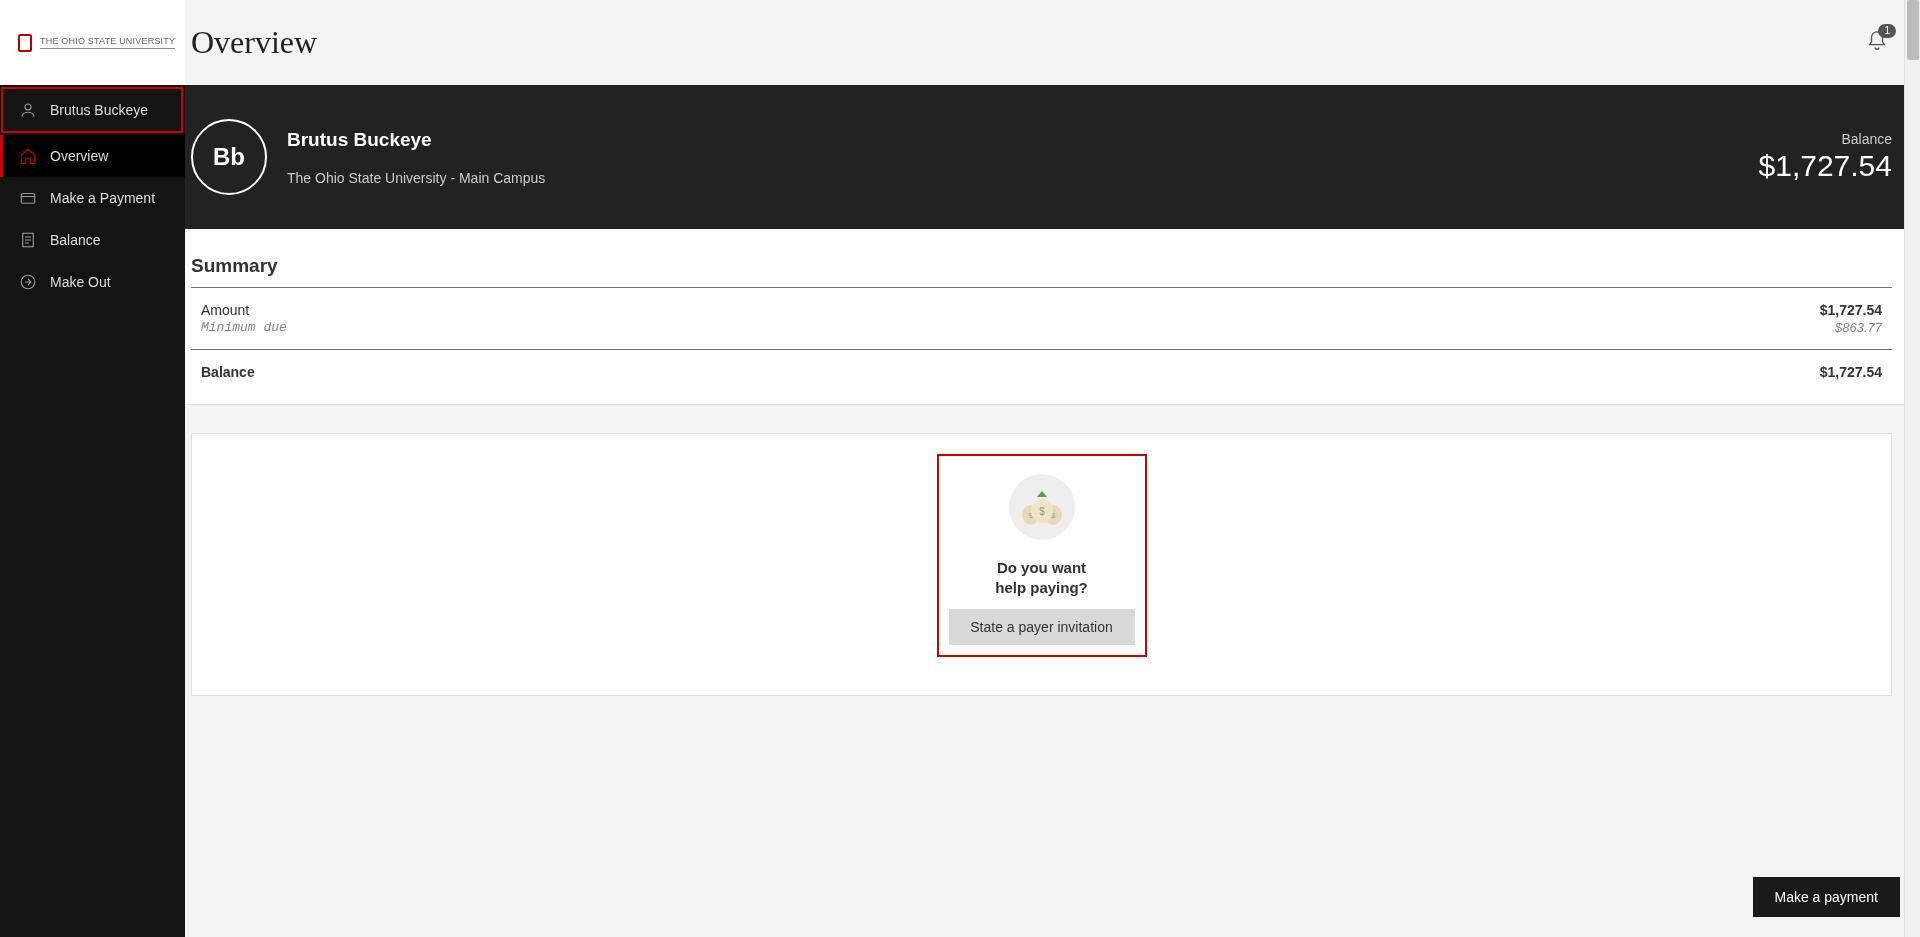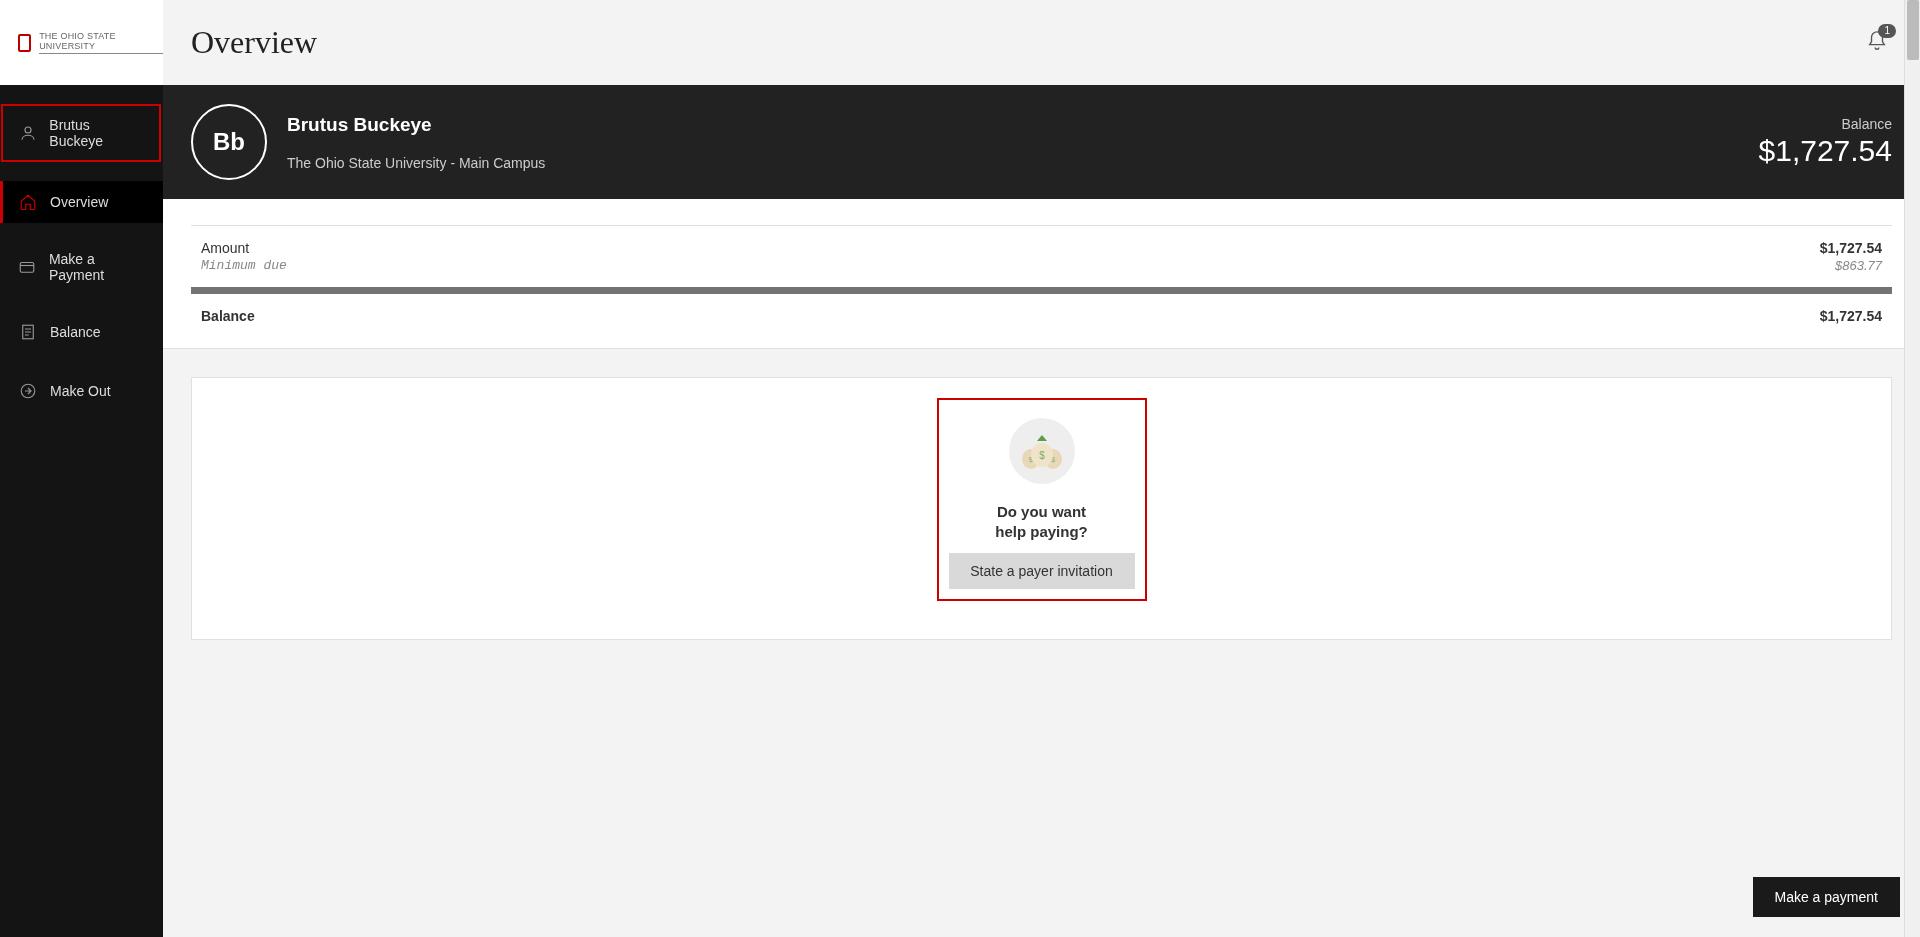--- a/index.html
+++ b/index.html
@@ -10,27 +10,26 @@
   width: 1920px;
   height: 937px;
   overflow: hidden;
   position: relative;
 }
 
 
 .sidebar {
   position: fixed;
   left: 0; top: 0;
-  width: 163px;
+  width: 185px;
   height: 100%;
   background: #141414;
   color: #ddd;
   display: flex;
   flex-direction: column;
-  gap: 17px;
 }
 .logo-area {
   background: #fff;
   height: 85px;
   display: flex;
   align-items: center;
   padding-left: 18px;
   gap: 8px;
 }
 .logo-mark {
@@ -101,21 +100,21 @@
   padding: 1px 6px;
   line-height: 1.2;
 }
 
 
 .profile-strip {
   background: #222;
   color: #fff;
   display: flex;
   align-items: center;
-  padding: 19px 28px;
+  padding: 34px 28px;
   gap: 20px;
 }
 .avatar-circle {
   width: 76px; height: 76px;
   border-radius: 50%;
   border: 2px solid #fff;
   background: #222;
   display: flex;
   align-items: center;
   justify-content: center;
@@ -129,21 +128,21 @@
 .balance-label { font-size: 14px; color: #ccc; }
 .balance-amount { font-size: 30px; font-weight: 400; margin-top: 2px; }
 
 
 .content { background: #fff; padding: 26px 28px 10px; border-bottom: 1px solid #e0e0e0; }
 .section-title { font-size: 19px; font-weight: 600; color: #333; margin-bottom: 10px; }
 .summary-row {
   display: flex;
   justify-content: space-between;
   padding: 14px 10px;
-  border-top: 7px solid #737373;
+  border-top: 1px solid #737373;
 }
 .summary-row:first-of-type { border-top: 1px solid #e0e0e0; }
 .summary-left { display: flex; flex-direction: column; gap: 2px; }
 .summary-label { font-size: 14px; color: #333; }
 .summary-sub { font-size: 13px; color: #888; font-style: italic; font-family: Liberation Mono, monospace; }
 .summary-right { text-align: right; }
 .summary-value { font-size: 14px; font-weight: 600; color: #333; }
 .summary-sub-value { font-size: 13px; color: #888; font-style: italic; margin-top: 2px; }
 .summary-row.bold .summary-label,
 .summary-row.bold .summary-value { font-weight: 700; }
@@ -300,20 +299,21 @@
       <div class="profile-name">Brutus Buckeye</div>
       <div class="profile-sub">The Ohio State University - Main Campus</div>
     </div>
     <div class="balance-box">
       <div class="balance-label">Balance</div>
       <div class="balance-amount">$1,727.54</div>
     </div>
   </div>
 
   <div class="content">
+    <div class="section-title">Summary</div>
 
     <div class="summary-row">
       <div class="summary-left">
         <span class="summary-label">Amount</span>
         <span class="summary-sub">Minimum due</span>
       </div>
       <div class="summary-right">
         <div class="summary-value">$1,727.54</div>
         <div class="summary-sub-value">$863.77</div>
       </div>

